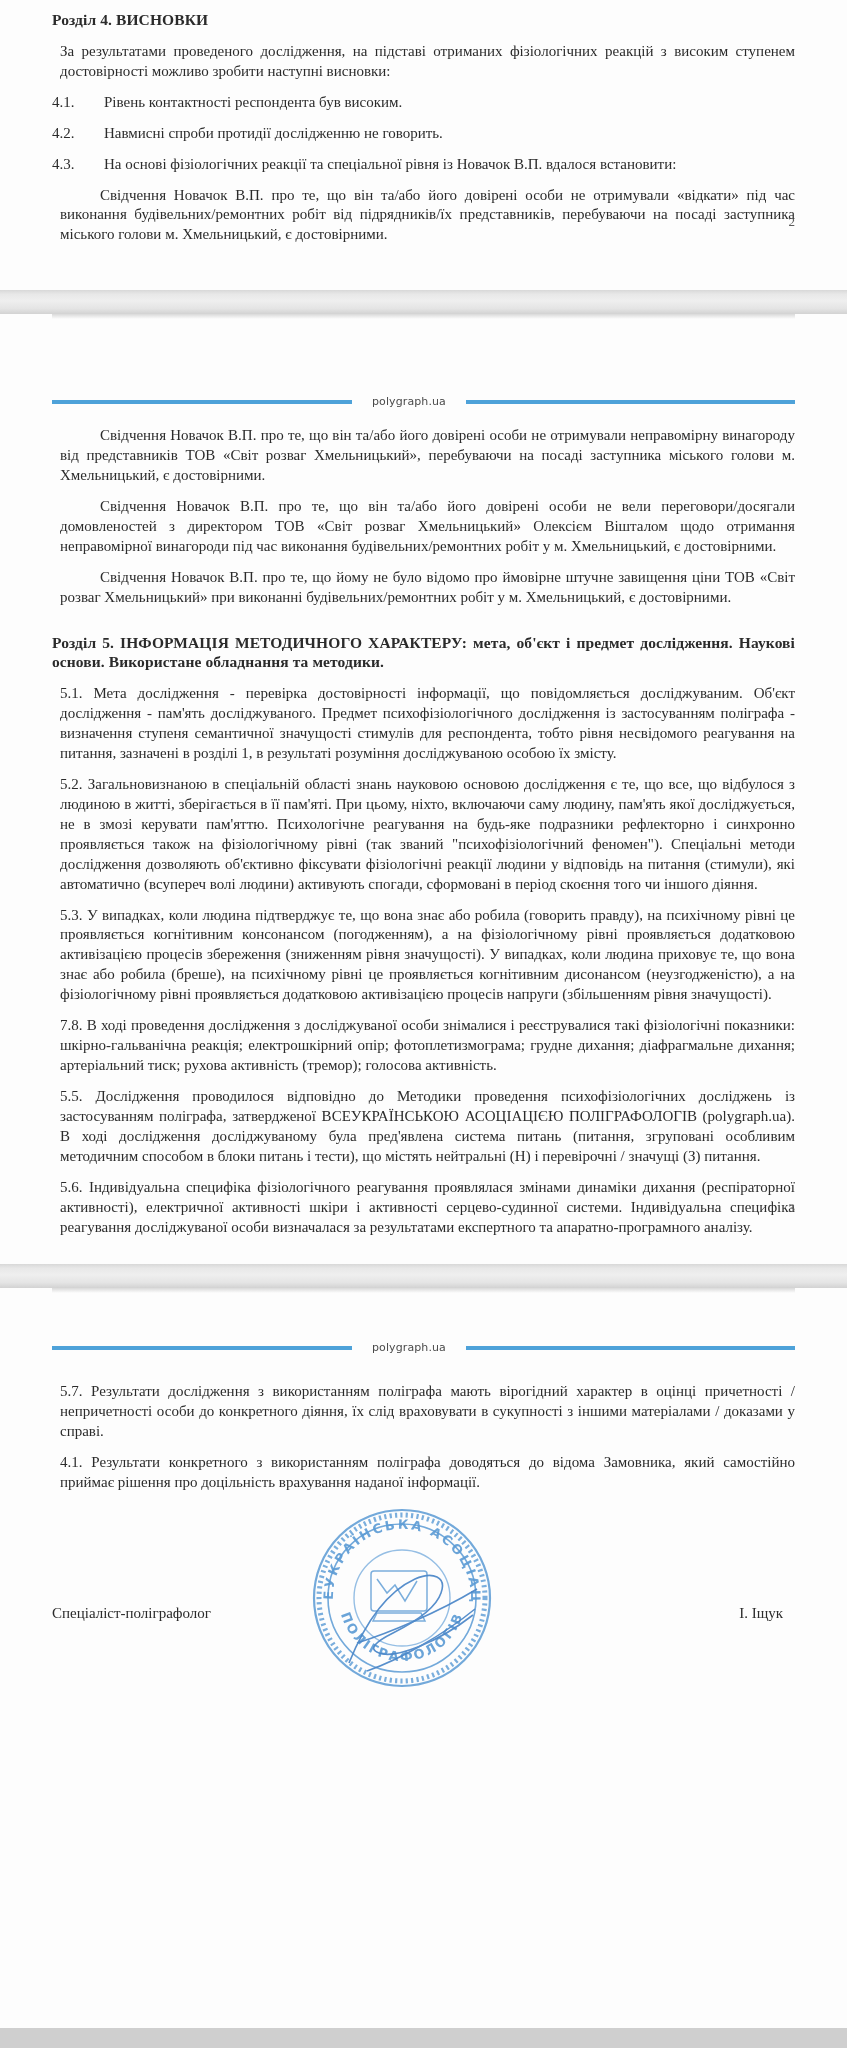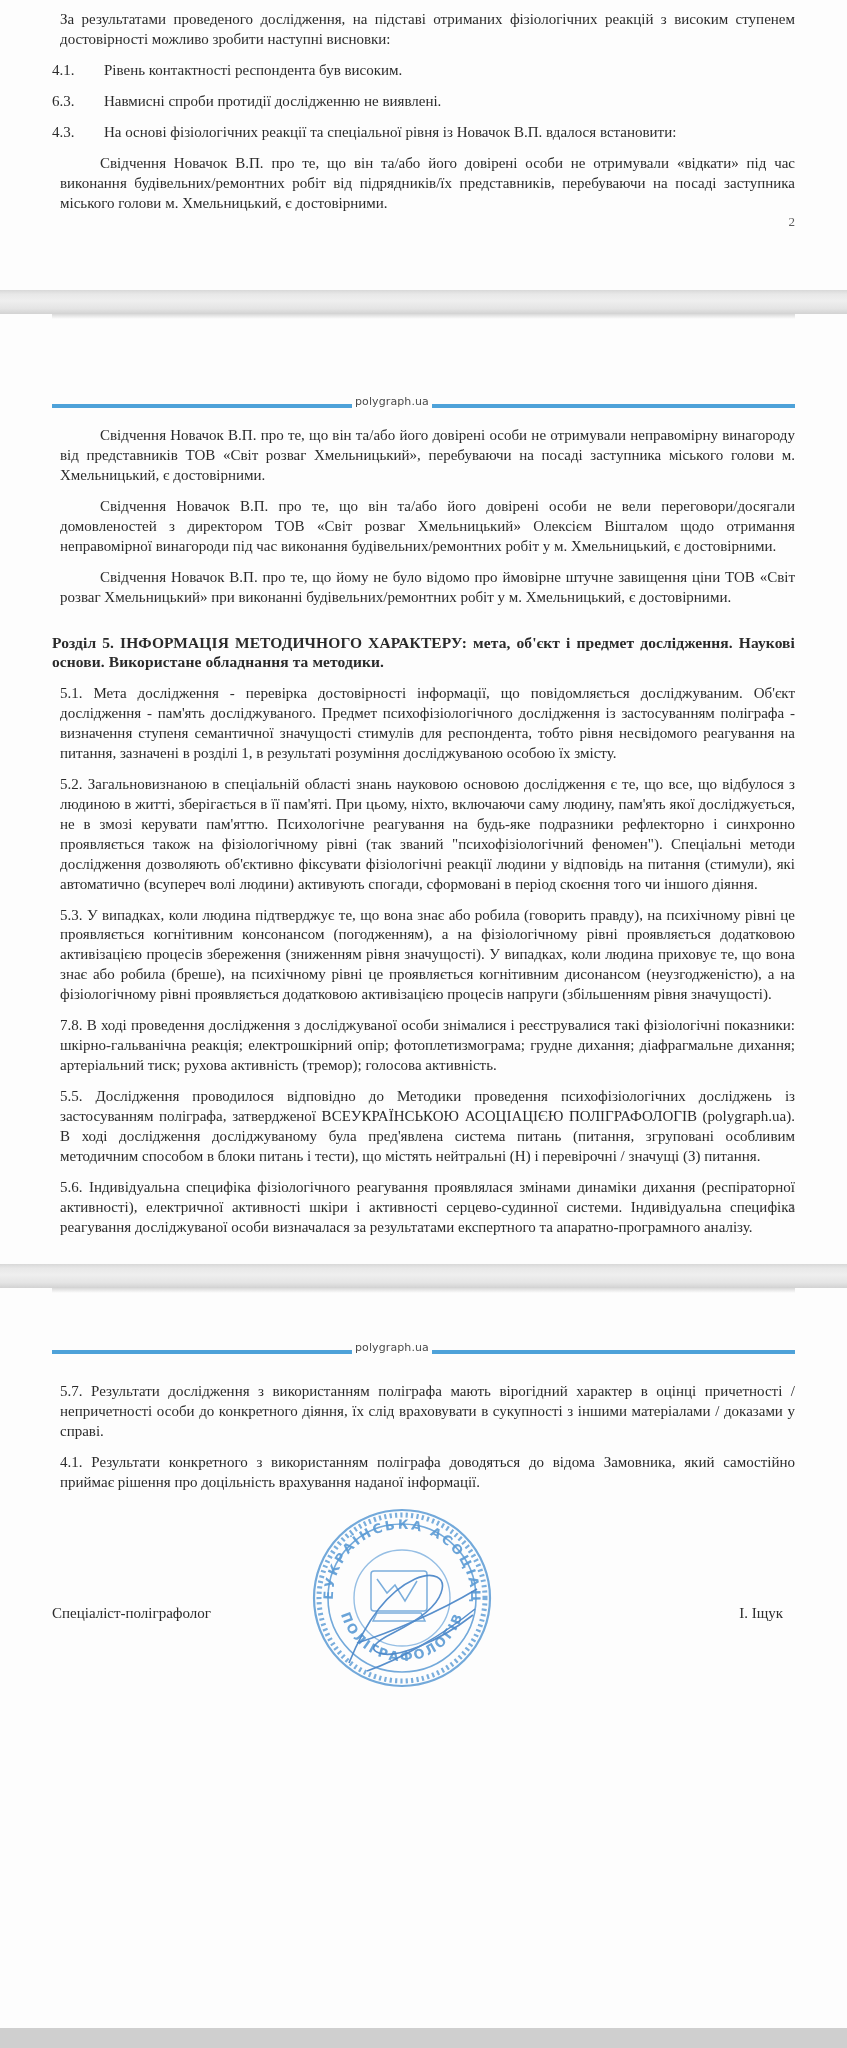--- a/index.html
+++ b/index.html
@@ -34,22 +34,22 @@
         #d8d8d8 0%, #e8e8e8 18%, #efefef 45%, #e4e4e4 78%, #d2d2d2 100%);
   }
   .gap-top-shadow {
     height: 5px;
     background: linear-gradient(to bottom, rgba(0,0,0,0.14), rgba(0,0,0,0));
   }
 
   
   .header-band {
     display: flex;
-    align-items: flex-end;
-    gap: 3px;
+    align-items: center;
+    gap: 20px;
     padding-top: 76px;
     padding-bottom: 4px;
   }
   .header-band.short { padding-top: 48px; }
   .band-rule {
     height: 4px;
     background: #4ea2d9;
     flex: 1 1 auto;
   }
   .band-rule.left { flex: 0 0 300px; }
@@ -129,29 +129,30 @@
   }
   .stamp-wrap svg { display: block; }
 </style>
 </head>
 <body>
 
 <div class="doc">
 
   <section class="page p1">
 
+    <h2 class="sec-title">Розділ 4. ВИСНОВКИ</h2>
 
     <p class="body">За результатами проведеного дослідження, на підставі отриманих фізіологічних реакцій з високим ступенем достовірності можливо зробити наступні висновки:</p>
 
     <p class="numbered">
       <span class="num">4.1.</span><span>Рівень контактності респондента був високим.</span>
     </p>
 
     <p class="numbered">
-      <span class="num">6.3.</span><span>Навмисні спроби протидії дослідженню не виявлені.</span>
+      <span class="num">4.2.</span><span>Навмисні спроби протидії дослідженню не говорить.</span>
     </p>
 
     <p class="numbered bold">
       <span class="num">4.3.</span><span>На основі фізіологічних реакції та спеціальної рівня із Новачок В.П. вдалося встановити:</span>
     </p>
 
     <p class="body indent"><span>Свідчення Новачок В.П. про те, що він та/або його довірені особи не отримували «відкати» під час виконання будівельних/ремонтних робіт від підрядників/їх представників, перебуваючи на посаді заступника міського голови м. Хмельницький, </span><b class="em">є достовірними.</b></p>
 
     <div class="page-number" style="bottom: 60px;">2</div>
   </section>

